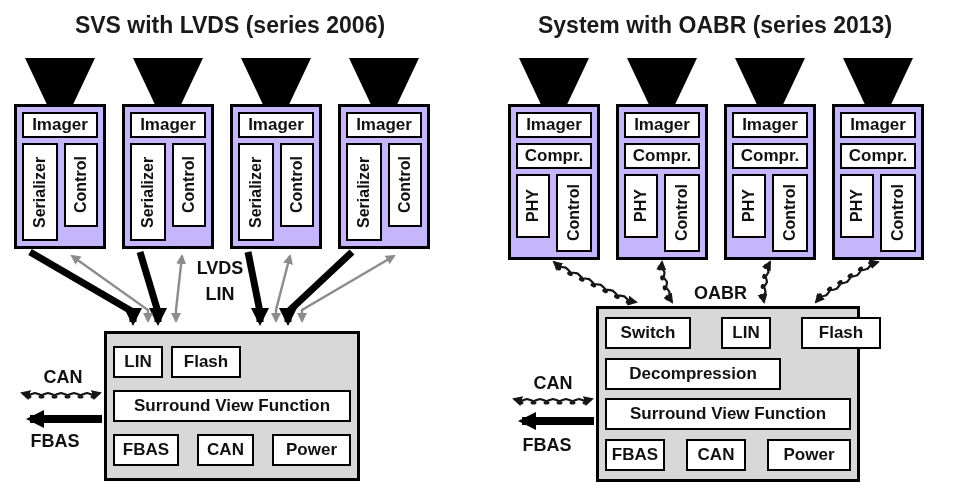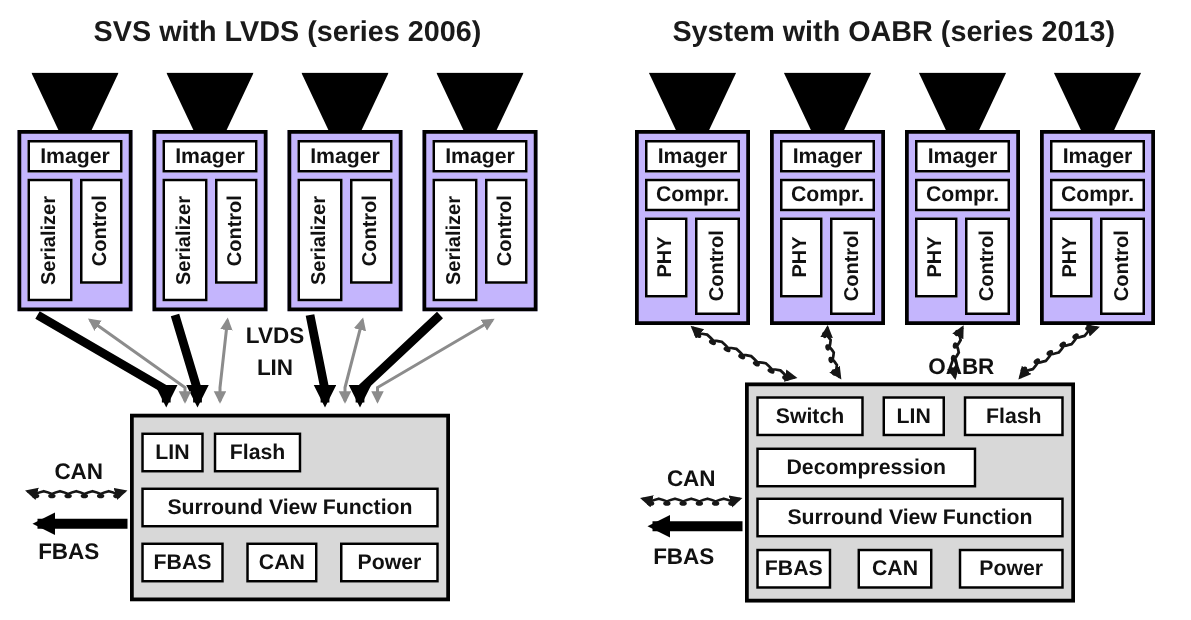--- a/index.html
+++ b/index.html
@@ -136,21 +136,21 @@
       <div class="ebox" style="width:238px">Surround View Function</div>
     </div>
     <div class="erow" style="gap:18px">
       <div class="ebox" style="width:66px">FBAS</div>
       <div class="ebox" style="width:57px">CAN</div>
       <div class="ebox" style="width:79px">Power</div>
     </div>
   </div>
 
   <div class="ecu" style="left:596px;top:306px;width:264px;height:176px">
-    <div class="erow" style="gap:15px">
+    <div class="erow" style="gap:30px">
       <div class="ebox" style="width:86px">Switch</div>
       <div class="ebox" style="width:50px">LIN</div>
       <div class="ebox" style="width:80px">Flash</div>
     </div>
     <div class="erow">
       <div class="ebox" style="width:176px">Decompression</div>
     </div>
     <div class="erow">
       <div class="ebox" style="width:246px">Surround View Function</div>
     </div>
@@ -158,21 +158,21 @@
       <div class="ebox" style="width:60px">FBAS</div>
       <div class="ebox" style="width:60px">CAN</div>
       <div class="ebox" style="width:84px">Power</div>
     </div>
   </div>
 
   <div class="buslabel" style="left:188px;top:255px;width:64px;text-align:center">
     <div>LVDS</div>
     <div>LIN</div>
   </div>
-  <div class="buslabel" style="left:734px;top:280px;width:70px;text-align:center">OABR</div>
+  <div class="buslabel" style="left:694px;top:280px;width:70px;">OABR</div>
   <div class="buslabel" style="left:36px;top:364px;width:54px;text-align:center">CAN</div>
   <div class="buslabel" style="left:22px;top:428px;width:66px;text-align:center">FBAS</div>
   <div class="buslabel" style="left:526px;top:370px;width:54px;text-align:center">CAN</div>
   <div class="buslabel" style="left:514px;top:432px;width:66px;text-align:center">FBAS</div>
 
   <svg class="overlay" width="953" height="496" viewBox="0 0 953 496">
     <defs>
       <marker id="ah-big" markerUnits="userSpaceOnUse" markerWidth="22" markerHeight="22" refX="14" refY="9" orient="auto">
         <path d="M0,0 L18,9 L0,18 Z" fill="#000"></path>
       </marker>

